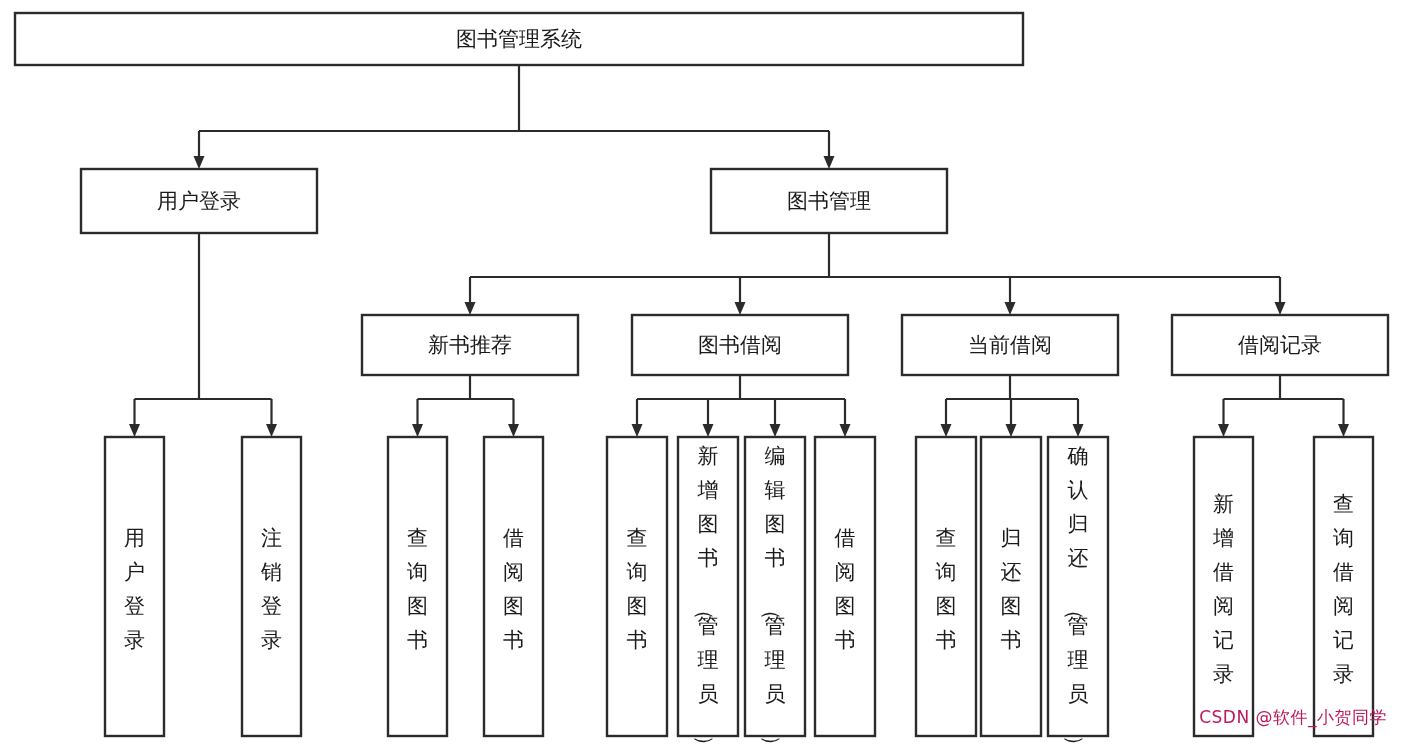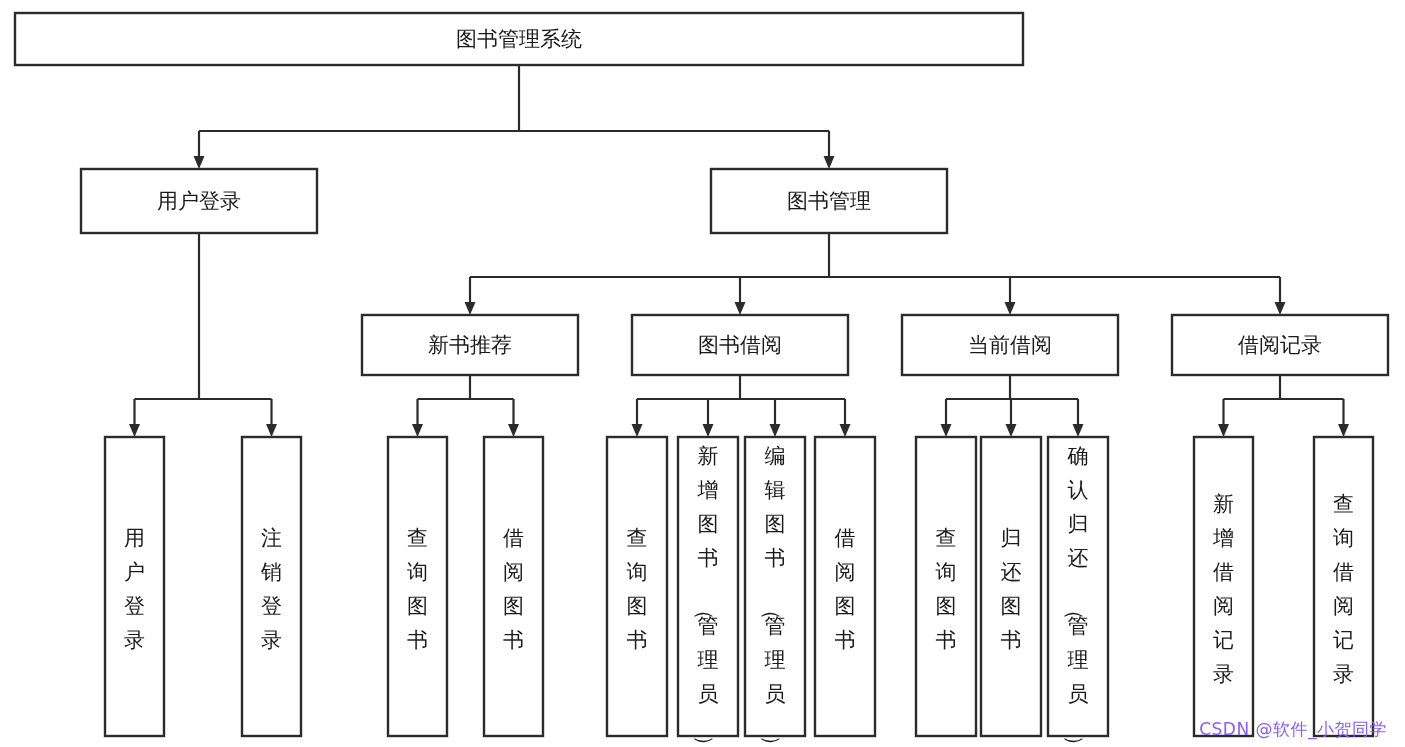--- a/index.html
+++ b/index.html
@@ -53,24 +53,24 @@
   }
   .node-label-v {
     font-family: "DejaVu Sans", "Liberation Sans", sans-serif;
     font-size: 21px;
     fill: #1a1a1a;
     text-anchor: middle;
   }
   .watermark {
     position: absolute;
     right: 18px;
-    bottom: 6px;
+    bottom: 18px;
     font-family: "DejaVu Sans", "Liberation Sans", sans-serif;
     font-size: 17px;
-    color: #8b5cf6;
+    color: #be185d;
     white-space: nowrap;
     letter-spacing: 0.5px;
     user-select: none;
   }
 </style>
 </head>
 <body>
 
 <div id="diagram-root">
   <svg id="tree-svg" viewBox="0 0 1405 747" xmlns="http://www.w3.org/2000/svg">

